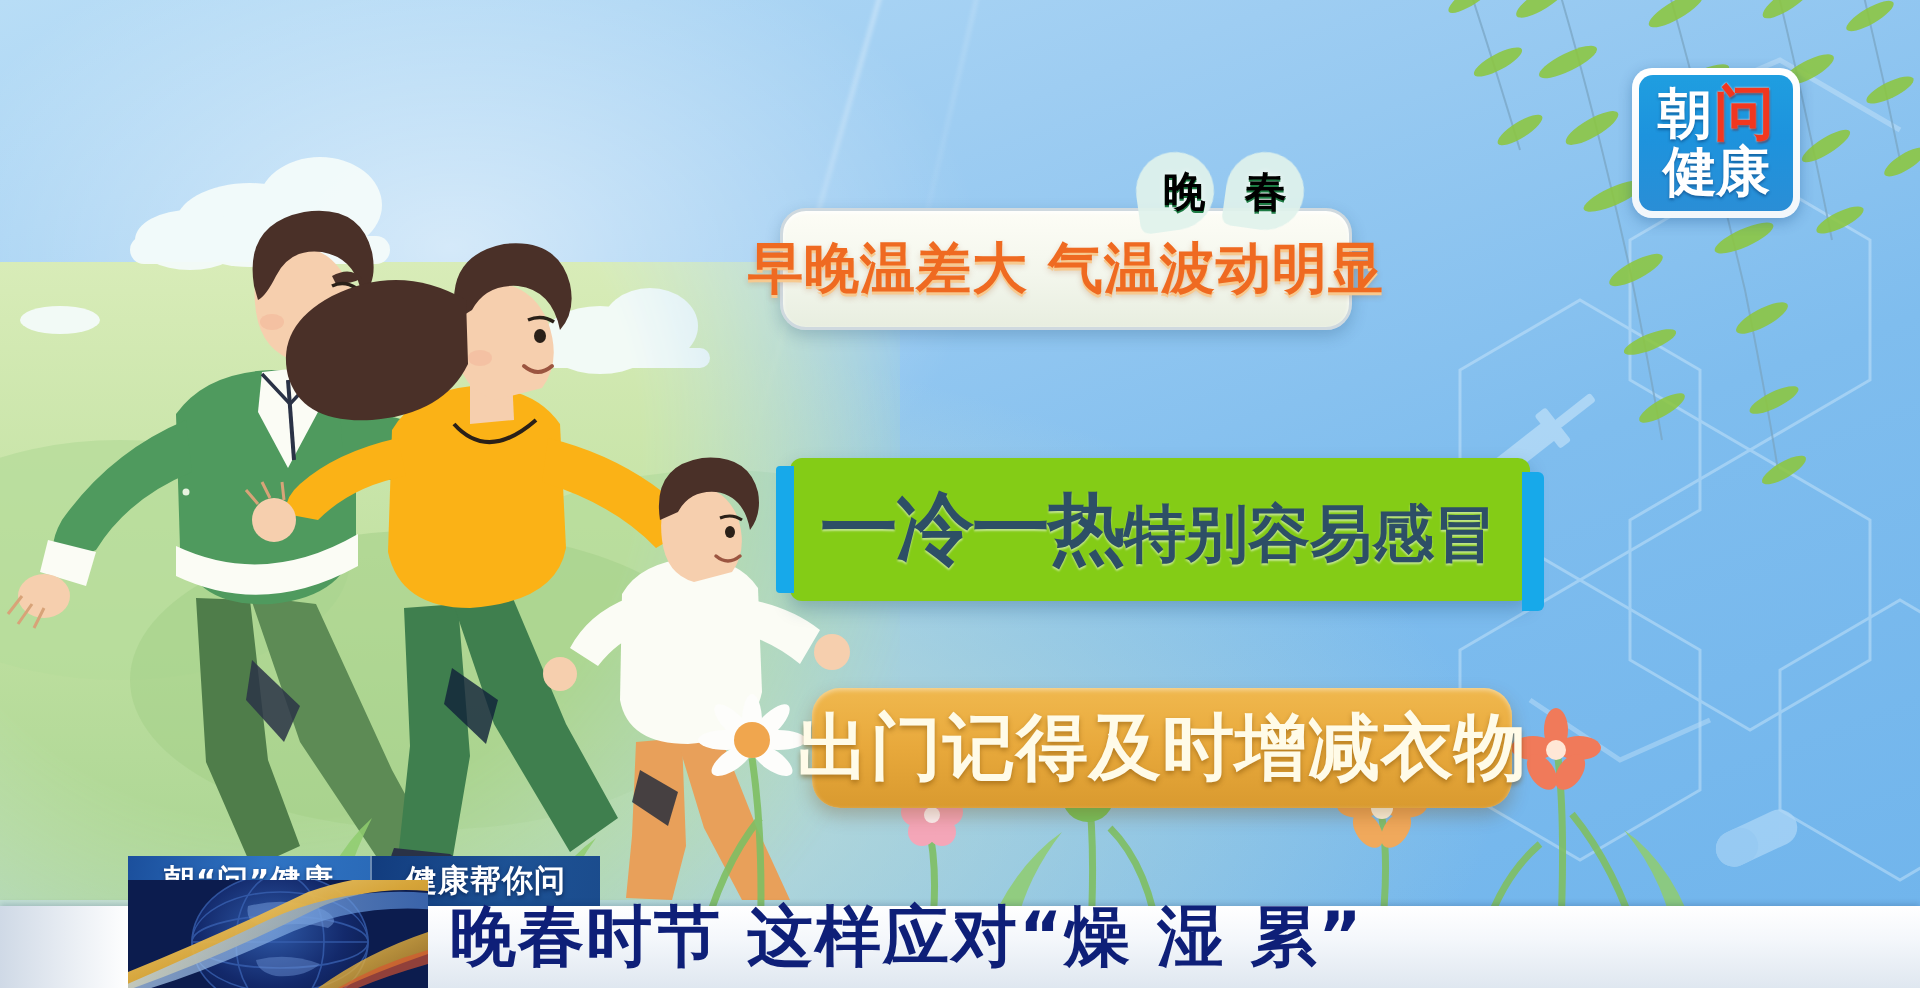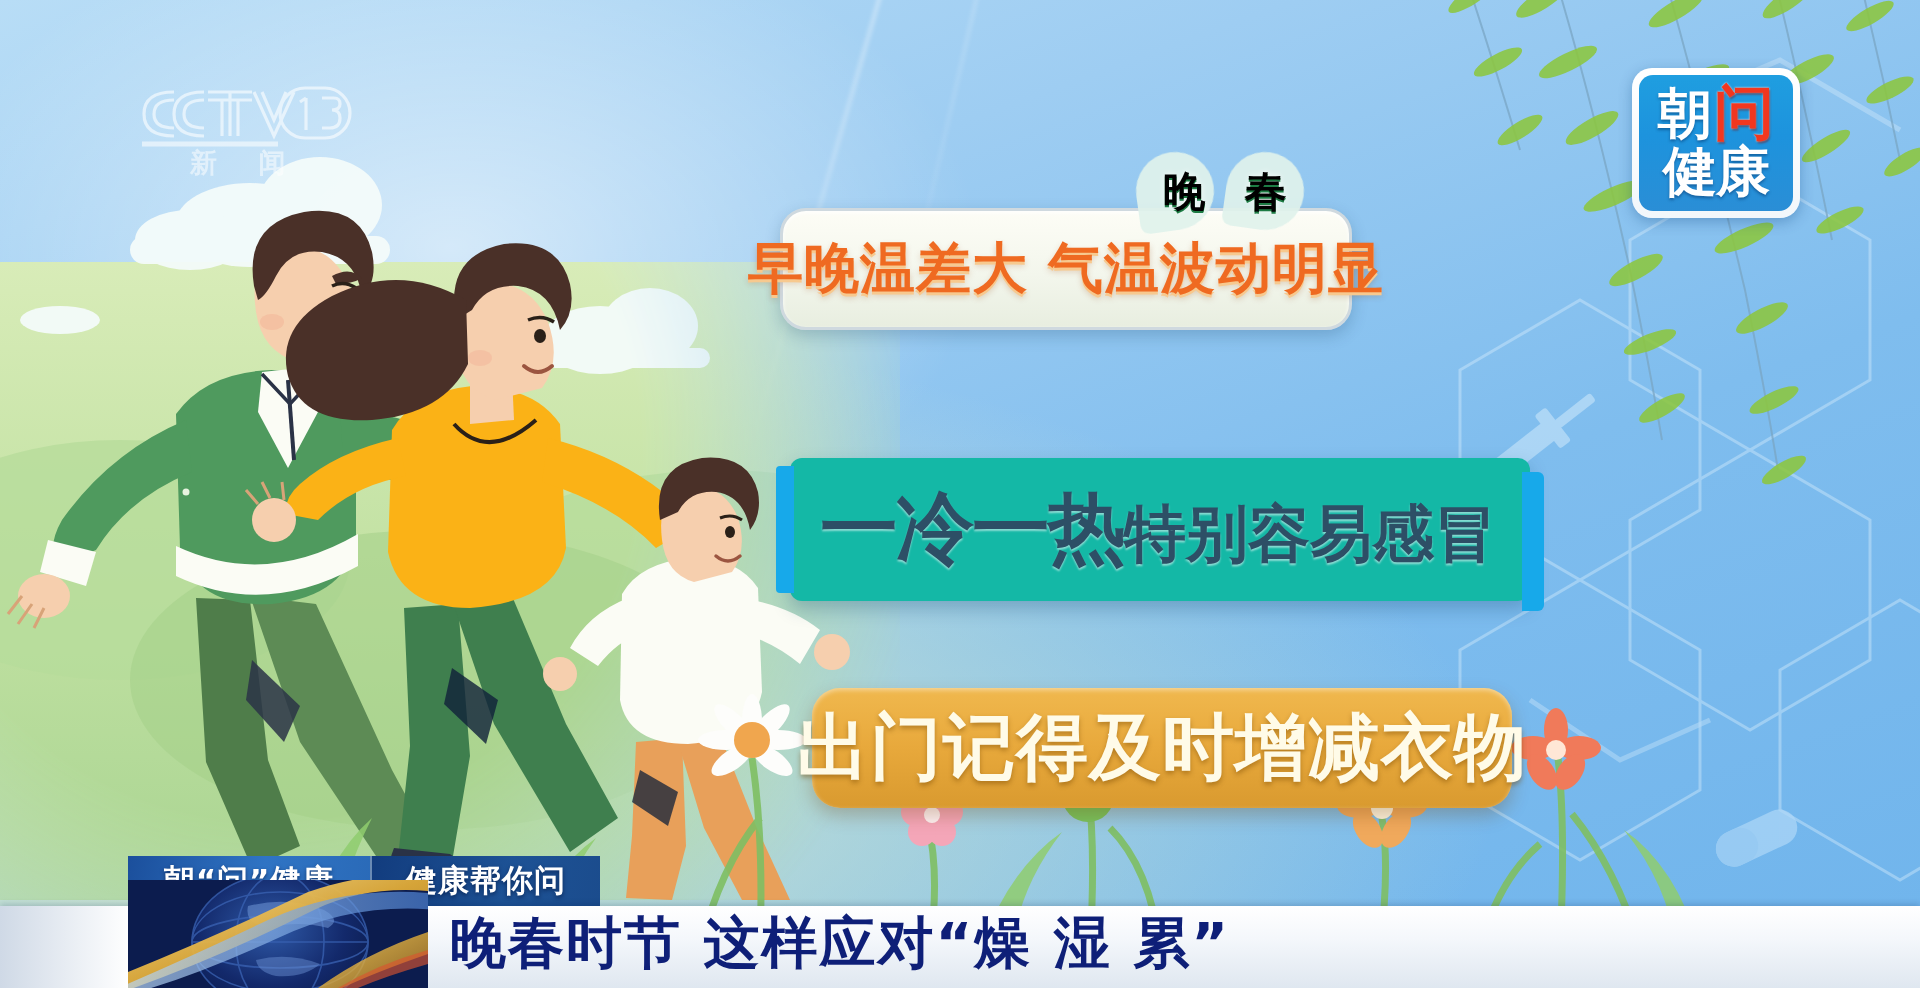--- a/index.html
+++ b/index.html
@@ -117,21 +117,21 @@
     font-family:"DejaVu Sans","Liberation Sans",sans-serif;
     font-size:55px; font-weight:bold; letter-spacing:1px;
     color:#ef6a21;
     text-shadow:0 3px 0 #f7c98f, 0 4px 6px rgba(150,60,0,.25);
     white-space:nowrap;
   }
 
   
   .banner2 {
     left:790px; top:458px; width:740px; height:143px;
-    background:#14b8a6;
+    background:#84cc16;
     border-radius:12px 12px 12px 12px;
     box-shadow:0 8px 18px rgba(10,60,100,.26);
     justify-content:flex-start; padding-left:30px;
     z-index:5;
   }
   .banner2::before {
     content:""; position:absolute; left:-14px; top:8px; bottom:8px; width:18px;
     background:#17a9ea; border-radius:4px 0 0 4px;
   }
   .banner2::after {
@@ -185,21 +185,21 @@
     box-shadow:0 -2px 6px rgba(0,30,70,.18);
   }
   .lt-globe {
     position:absolute; left:128px; bottom:0; width:300px; height:108px;
     overflow:hidden;
   }
   .lt-globe svg { width:100%; height:100%; }
   .lt-headline {
     position:absolute; left:450px; bottom:6px;
     font-family:"DejaVu Sans","Liberation Sans",sans-serif;
-    font-size:56px; font-weight:bold; color:#0e1f78;
+    font-size:66px; font-weight:bold; color:#0e1f78;
     letter-spacing:2px; white-space:nowrap;
   }
   .lt-left-shade {
     position:absolute; left:0; bottom:0; width:130px; height:82px;
     background:linear-gradient(90deg,#cfd9e6,#ffffff);
   }
 </style>
 </head>
 <body>
 
@@ -490,42 +490,20 @@
         <circle cx="0" cy="-18" r="14"></circle>
           <circle cx="17" cy="-4" r="14"></circle>
         <circle cx="-17" cy="-4" r="14"></circle>
           <circle cx="10" cy="16" r="14"></circle>
           <circle cx="-10" cy="16" r="14"></circle>
         <circle cx="0" cy="-1" r="8" fill="#fff2f5"></circle>
       </g>
     </svg>
   </div>
 
-  <div class="cctv-logo">
-    <svg viewBox="0 0 230 100">
-      <g fill="none" stroke="#ffffff" stroke-width="3.2" opacity=".95">
-        <path d="M46 16 Q16 16 16 38 Q16 60 46 60"></path>
-        <path d="M46 24 Q26 24 26 38 Q26 52 46 52"></path>
-        <path d="M76 16 Q46 16 46 38 Q46 60 76 60"></path>
-        <path d="M76 24 Q56 24 56 38 Q56 52 76 52"></path>
-        <path d="M80 16 L124 16 M102 16 L102 60"></path>
-        <path d="M80 24 L124 24"></path>
-        <path d="M94 24 L94 60 M110 24 L110 60"></path>
-        <path d="M126 16 L146 60 L166 16"></path>
-        <path d="M134 16 L146 44 L158 16"></path>
-        <rect x="152" y="12" width="70" height="50" rx="25"></rect>
-        <path d="M178 22 L178 54 M172 26 L178 22"></path>
-        <path d="M194 22 L206 22 Q212 22 212 28 Q212 34 204 34 Q212 34 212 42 Q212 52 202 52 L194 52"></path>
-      </g>
-      <path d="M14 68 L150 68" stroke="#ffffff" stroke-width="5" opacity=".9"></path>
-      <g fill="#ffffff" opacity=".85" font-family="DejaVu Sans, sans-serif" font-size="27" font-weight="bold" letter-spacing="16">
-        <text x="62" y="96">新 闻</text>
-      </g>
-    </svg>
-  </div>
 
   <div class="prog-logo">
     <div class="prog-inner">
       <div class="prog-row1">
         <span class="prog-ch prog-chao">朝</span>
         <span class="prog-ch prog-wen">问</span>
       </div>
       <div class="prog-ch prog-row2">健康</div>
     </div>
   </div>

